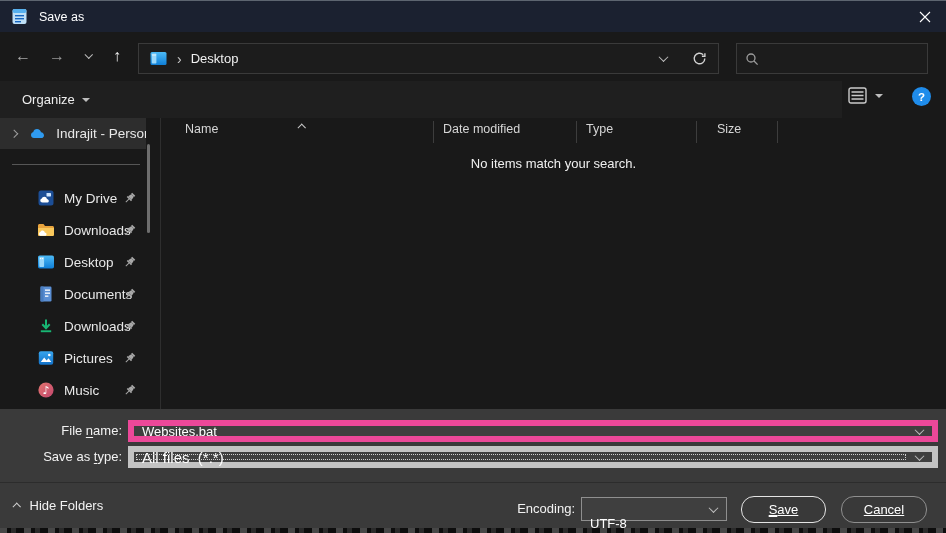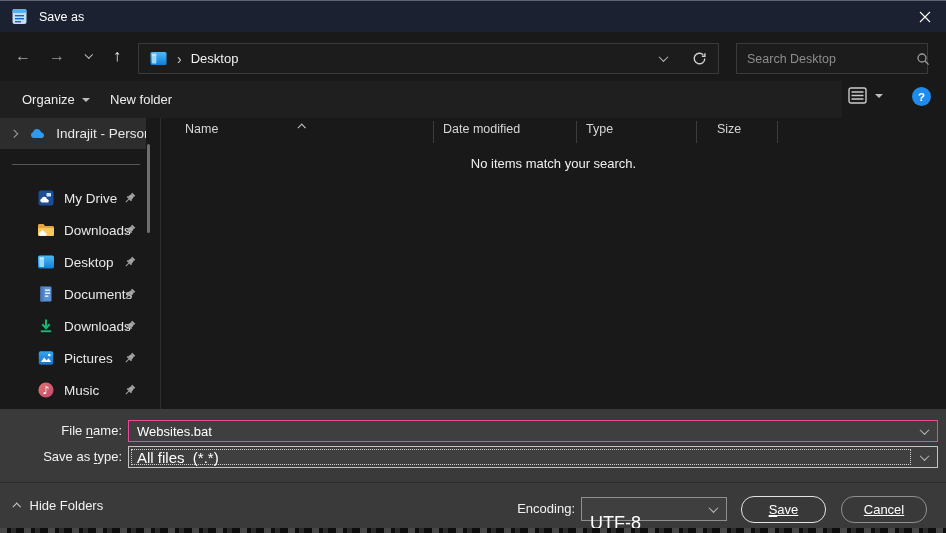--- a/index.html
+++ b/index.html
@@ -83,38 +83,38 @@
   .col-sep { position:absolute; top:3px; width:1px; height:22px; background:#3d3d3d; }
   .cs-1 { left:272px; } .cs-2 { left:415px; } .cs-3 { left:535px; } .cs-4 { left:616px; }
   .empty-msg { position:absolute; left:0; top:38px; width:785px; text-align:center;
     font-size:13px; color:#f0f0f0; }
   
   .fields { position:absolute; left:0; top:408px; width:946px; height:73px; background:#3a3a3a; }
   .flabel { position:absolute; width:122px; text-align:right; font-size:13px; color:#f2f2f2; }
   .fl-name { top:14px; } .fl-type { top:40px; }
   .mn { text-decoration:underline; text-underline-offset:2px; }
   .combo { position:absolute; left:128px; width:810px; height:22px; background:#3f3f3f;
-    border:1px solid #ec4899; display:flex; align-items:center; }
+    border:6px solid #ec4899; display:flex; align-items:center; }
   .cb-name { top:11px; } .cb-type { top:37px; border-color:#c3c3c3; }
   .combo input { flex:1; background:transparent; border:none; outline:none; color:#fff;
     font-size:13px; padding:0 8px; font-family:inherit; }
   .combo .val { flex:1; font-size:15px; color:#fff; padding:0 8px; white-space:pre; }
   .combo .dd { width:26px; height:100%; display:flex; align-items:center; justify-content:center; cursor:pointer; }
   .focus-rect { position:absolute; left:2px; top:2px; right:26px; bottom:2px;
     border:1px dotted #cfcfcf; pointer-events:none; }
   
   .footer { position:absolute; left:0; top:481px; width:946px; height:47px; background:#3a3a3a;
     border-top:1px solid #2c2c2c; }
   .hide-folders { position:absolute; left:14px; top:15px; display:flex; align-items:center; gap:10px;
     font-size:13px; color:#f2f2f2; cursor:pointer; }
   .enc-label { position:absolute; left:455px; top:18px; width:120px; text-align:right;
     font-size:13px; color:#f2f2f2; }
   .enc-combo { position:absolute; left:581px; top:14px; width:146px; height:24px;
     background:#3f3f3f; border:1px solid #8f8f8f; display:flex; align-items:center; }
-  .enc-combo .val { flex:1; font-size:18px; color:#fff; padding:0 8px;margin-top:28px; }
+  .enc-combo .val { flex:1; font-size:13px; color:#fff; padding:0 8px;margin-top:28px; }
   .btn { position:absolute; top:13px; height:27px; border-radius:13px; background:#393939;
     display:flex; align-items:center; justify-content:center; font-size:13px; color:#fff; cursor:pointer;text-decoration:underline; }
   .btn-save { left:741px; width:85px; border:1px solid #e4e4e4; }
   .btn-cancel { left:841px; width:86px; border:1px solid #8f8f8f; }
   
   .artifact { position:absolute; left:0; top:527px; width:946px; height:6px; background:#0d0d0d;
     background-image:repeating-linear-gradient(90deg,#474747 0 7px,#0d0d0d 7px 11px,#2b2b2b 11px 16px,#0d0d0d 16px 24px); }
   svg { display:block; }
 </style>
 </head>
@@ -172,37 +172,33 @@
         <span class="addr-refresh">
           <svg width="15" height="15" viewBox="0 0 15 15">
             <path d="M12.8 7.5a5.3 5.3 0 1 1-1.6-3.8" stroke="#d2d2d2" stroke-width="1.4" fill="none"></path>
             <path d="M12.9 2.2 v3 h-3" stroke="#d2d2d2" stroke-width="1.4" fill="none"></path>
           </svg>
         </span>
       </span>
     </div>
 
     <div class="searchbox">
-      <input type="text" placeholder="Search Desktop" style="">
       <span class="search-icon">
         <svg width="14" height="14" viewBox="0 0 14 14">
           <circle cx="6" cy="6" r="4" stroke="#9c9c9c" stroke-width="1.3" fill="none"></circle>
           <path d="M9 9 L12.6 12.6" stroke="#9c9c9c" stroke-width="1.3"></path>
         </svg>
       </span>
     </div>
   </div>
 
   <div class="commandbar">
     <span class="cmd-organize">
       <span>Organize</span>
       <i class="tri-down"></i>
-    </span>
-    <span class="cmd-newfolder">
-      <span>New folder</span>
     </span>
     <span class="cmd-view">
       <svg width="19" height="17" viewBox="0 0 19 17">
         <rect x="1" y="1" width="17" height="15" rx="2" stroke="#cacaca" stroke-width="1.4" fill="none"></rect>
         <path d="M3.5 5h12 M3.5 8.5h12 M3.5 12h12" stroke="#cacaca" stroke-width="1.4"></path>
       </svg>
       <i class="tri-down"></i>
     </span>
     <span class="cmd-help">
       <span>?</span>

